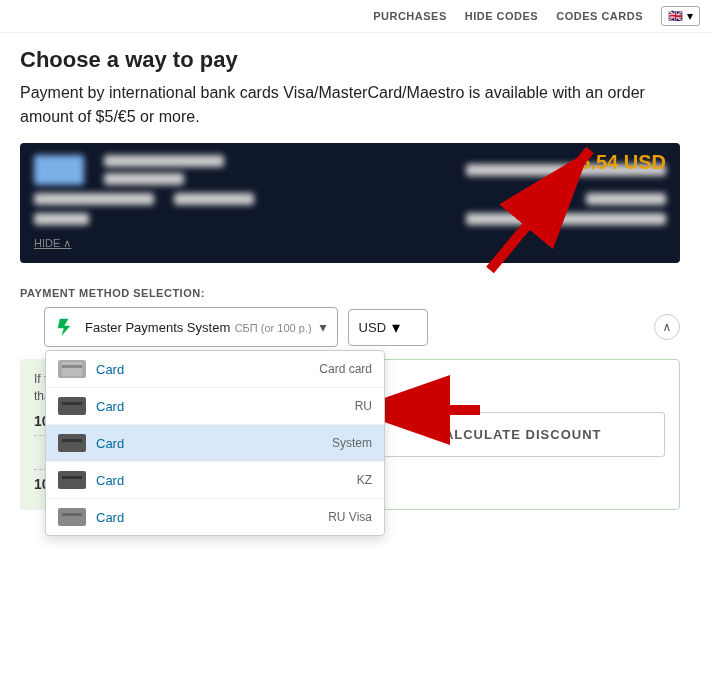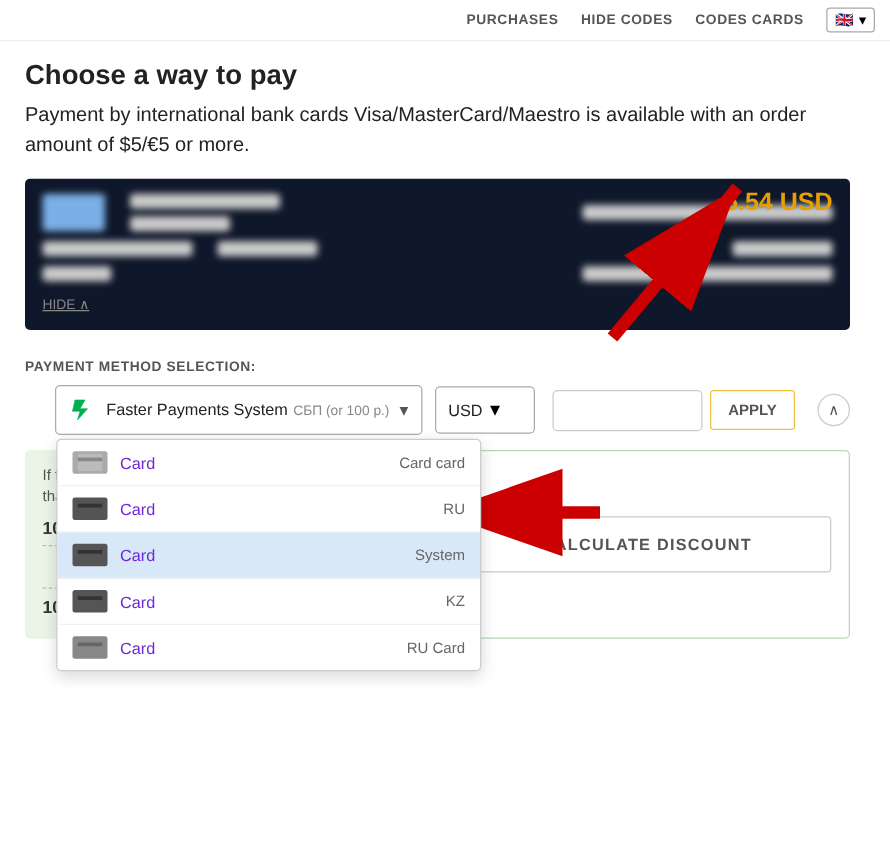--- a/index.html
+++ b/index.html
@@ -214,21 +214,21 @@
       display: flex;
       align-items: center;
       justify-content: center;
       flex-shrink: 0;
     }
     .item-icon.dark { background: #555; }
     .item-icon.light { background: #aaa; }
     .item-icon.gray { background: #888; }
     .dropdown-item .item-label {
       flex: 1;
-      color: #6d28d9;
+      color: #0369a1;
     }
     .dropdown-item .item-region {
       color: #666;
       font-size: 12px;
     }
     .promo-input {
       border: none;
       outline: none;
       padding: 8px 10px;
       font-size: 13px;
@@ -460,34 +460,30 @@
           <span class="item-region">KZ</span>
         </div>
         <div class="dropdown-item">
           <div class="item-icon gray">
             <svg width="20" height="14" viewBox="0 0 20 14">
                 <rect width="20" height="14" rx="2" fill="#888"></rect>
                 <rect y="3" width="20" height="3" fill="#666"></rect>
               </svg>
           </div>
           <span class="item-label">Card</span>
-          <span class="item-region">RU Card</span>
+          <span class="item-region">RU Visa</span>
         </div>
       </div>
     </div>
 
     <div class="currency-select">
       <span class="currency-select-text">USD</span>
       <span>▾</span>
     </div>
 
-    <div style="display:flex; align-items:center; gap:6px; margin-left:4px;">
-      <input class="promo-input" style="border: 1px solid rgb(204, 204, 204); border-radius: 4px; padding: 8px 10px; font-size: 13px; width: 120px;" type="text" placeholder="">
-      <button class="apply-btn">APPLY</button>
-    </div>
 
     <button class="collapse-btn" style="position:relative; right:auto; margin-left:auto;">
       <span>∧</span>
     </button>
   </div>
 
   <div class="bottom-area">
 
     <div class="discount-info">
       <p class="intro-text">If the amount of your purchases from the seller is more than:</p>

